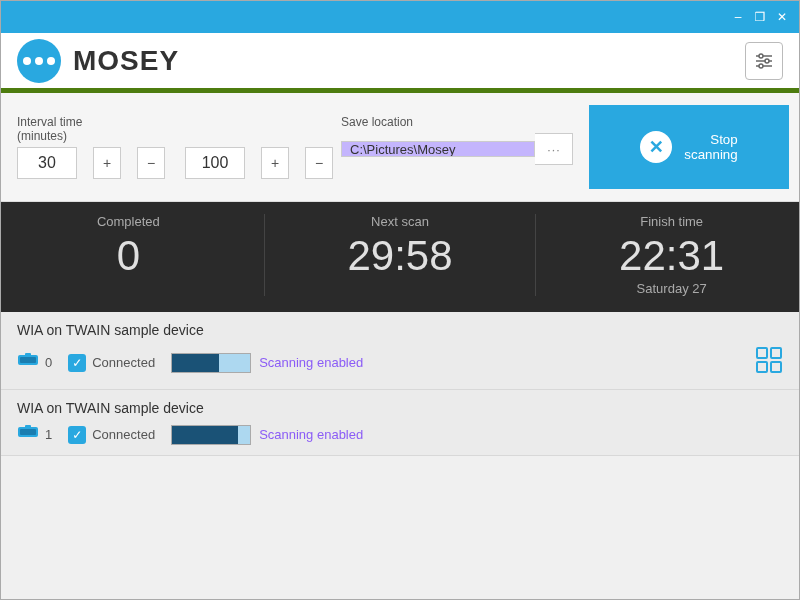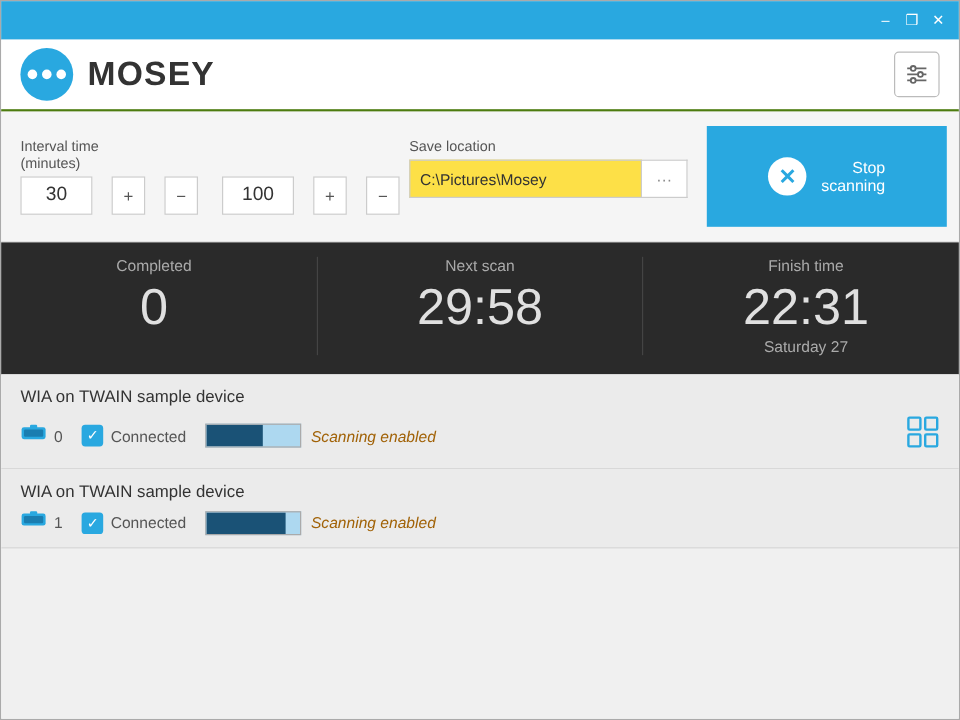--- a/index.html
+++ b/index.html
@@ -51,21 +51,21 @@
     }
 
     
     .header {
       background: white;
       height: 60px;
       display: flex;
       align-items: center;
       justify-content: space-between;
       padding: 0 16px;
-      border-bottom: 2px solid #4d7c0f;
+      border-bottom: 5px solid #4d7c0f;
       flex-shrink: 0;
     }
 
     .logo-area {
       display: flex;
       align-items: center;
       gap: 12px;
     }
 
     .logo-circle {
@@ -169,23 +169,23 @@
     }
 
     .save-path-row {
       display: flex;
       align-items: center;
       gap: 0;
     }
 
     .save-path-input {
       flex: 1;
-      height: 32px;
+      height: 16px;
       border: 1px solid #ccc;
-      background: #fde047;
+      background: #c4b5fd;
       padding: 0 8px;
       font-size: 13px;
       color: #333;
       outline: none;
     }
 
     .browse-btn {
       width: 38px;
       height: 32px;
       border: 1px solid #ccc;
@@ -343,22 +343,21 @@
     .scan-bar-fill {
       position: absolute;
       top: 0;
       left: 0;
       height: 100%;
       background: #1a5276;
     }
 
     .scan-status-text {
       font-size: 13px;
-      color: #a16207;
-      font-style: italic;
+      color: #8b5cf6;
     }
 
     .device-expand-icon {
       margin-left: auto;
       color: #29a8e0;
       font-size: 20px;
     }
 
     
     .device-list::-webkit-scrollbar {

